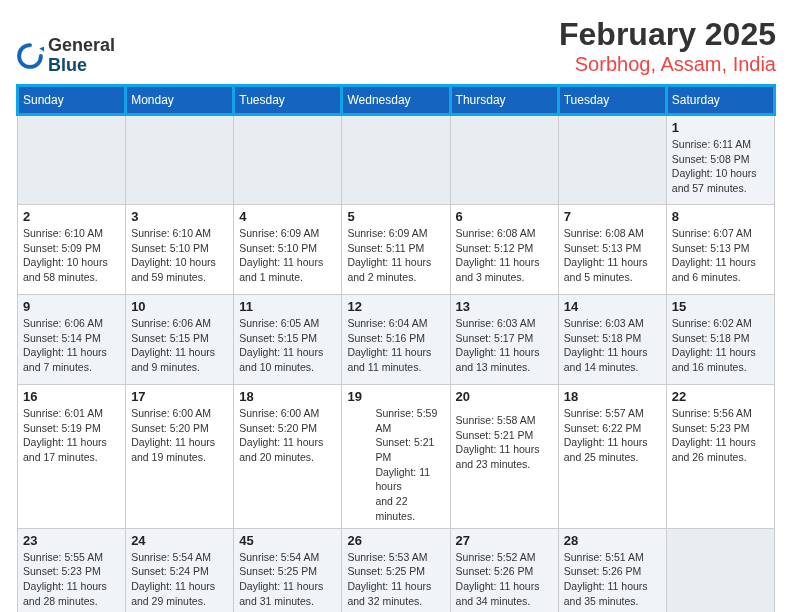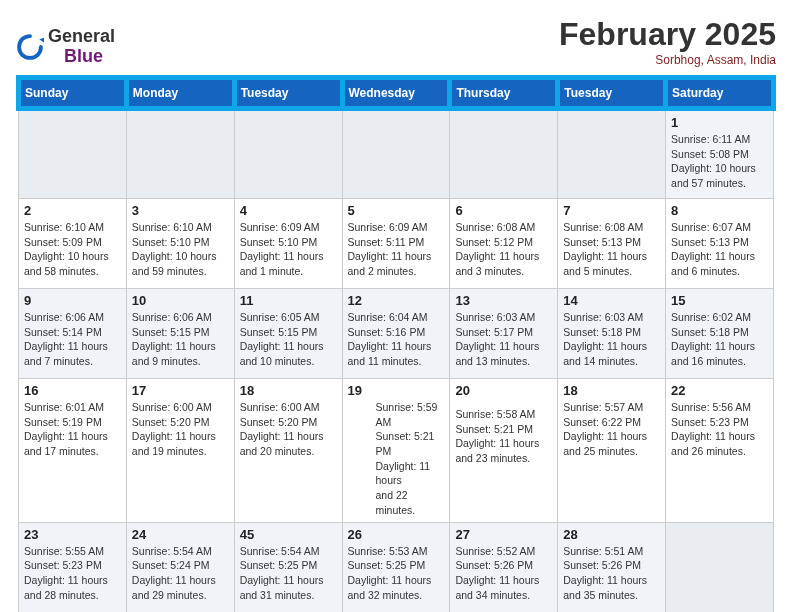--- a/index.html
+++ b/index.html
@@ -20,50 +20,50 @@
       display: flex;
       align-items: center;
       gap: 4px;
     }
     .logo-text {
       font-size: 18px;
       font-weight: bold;
       line-height: 1.1;
     }
     .logo-general { color: #333; }
-    .logo-blue { color: #701a75; margin-left: 16px; }
+    .logo-blue { color: #0c4a6e; }
     .logo-icon {
       width: 28px;
       height: 28px;
     }
     .title-block {
       text-align: right;
     }
     .month-title {
       font-size: 32px;
       font-weight: bold;
       color: #333;
     }
     .location {
-      font-size: 12px;
-      color: #7f1d1d;
+      font-size: 20px;
+      color: #ef4444;
     }
     .calendar {
       width: 100%;
       border-collapse: collapse;
       font-size: 11px;
     }
     .calendar th {
       background: #1565C0;
       color: #fff;
       padding: 6px 4px;
       text-align: left;
       font-size: 12px;
-      font-weight: bold;
-      border: 5px solid #0ea5e9;
+      font-weight: normal;
+      border: 3px solid #0ea5e9;
     }
     .calendar td {
       border: 1px solid #ccc;
       vertical-align: top;
       padding: 4px 5px;
       width: 108px;
       height: 90px;
       background: #fff;
     }
     .calendar td.empty {

